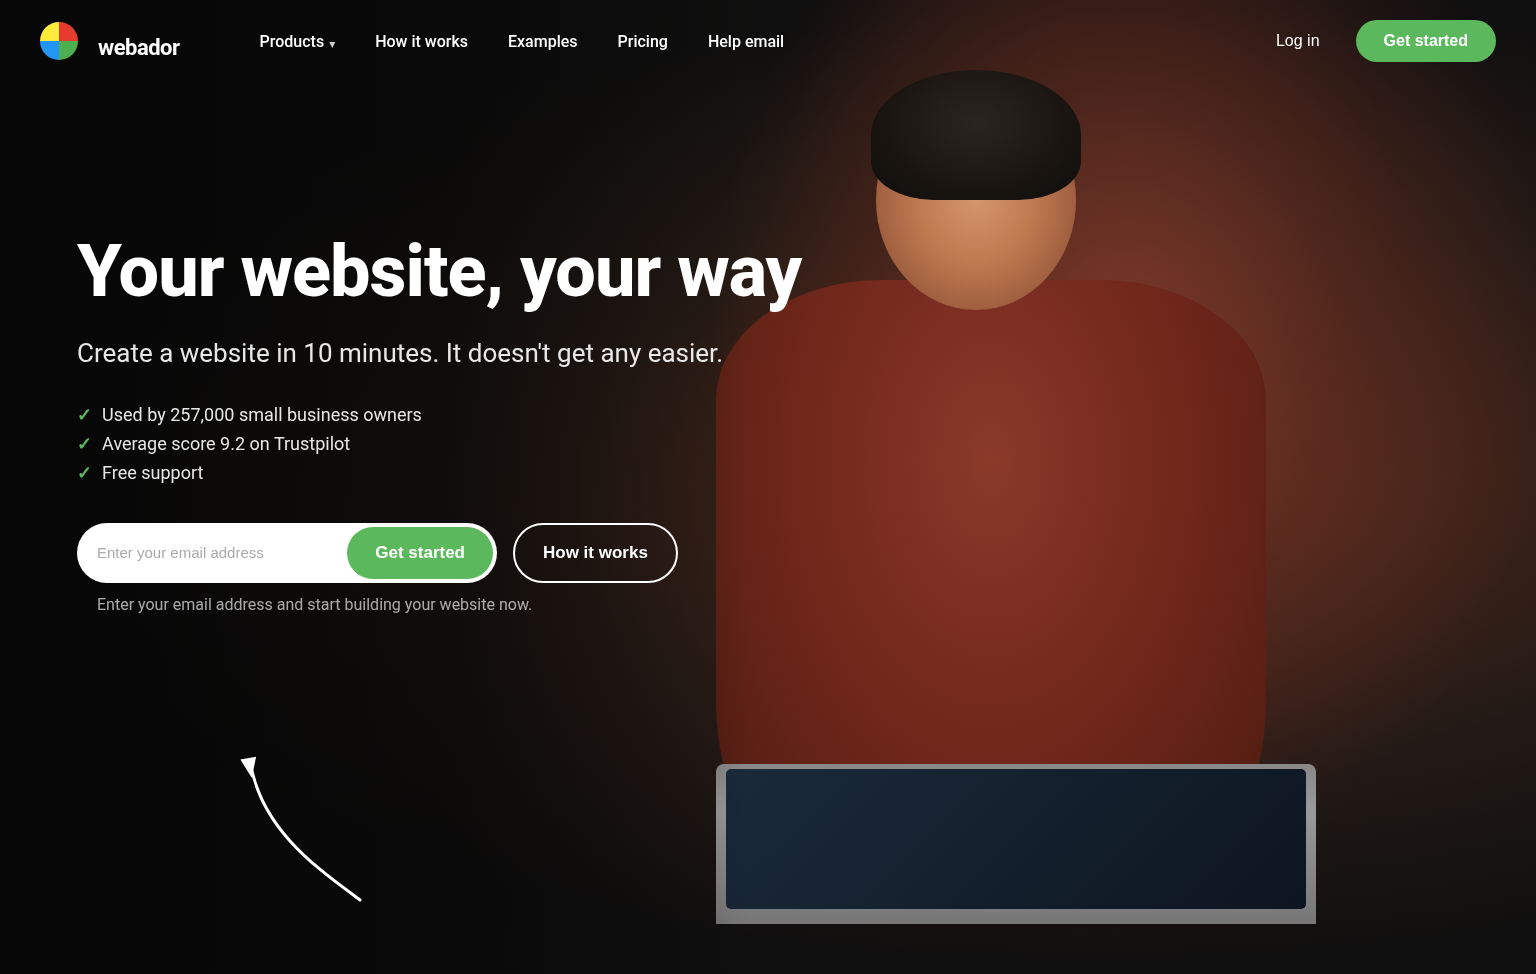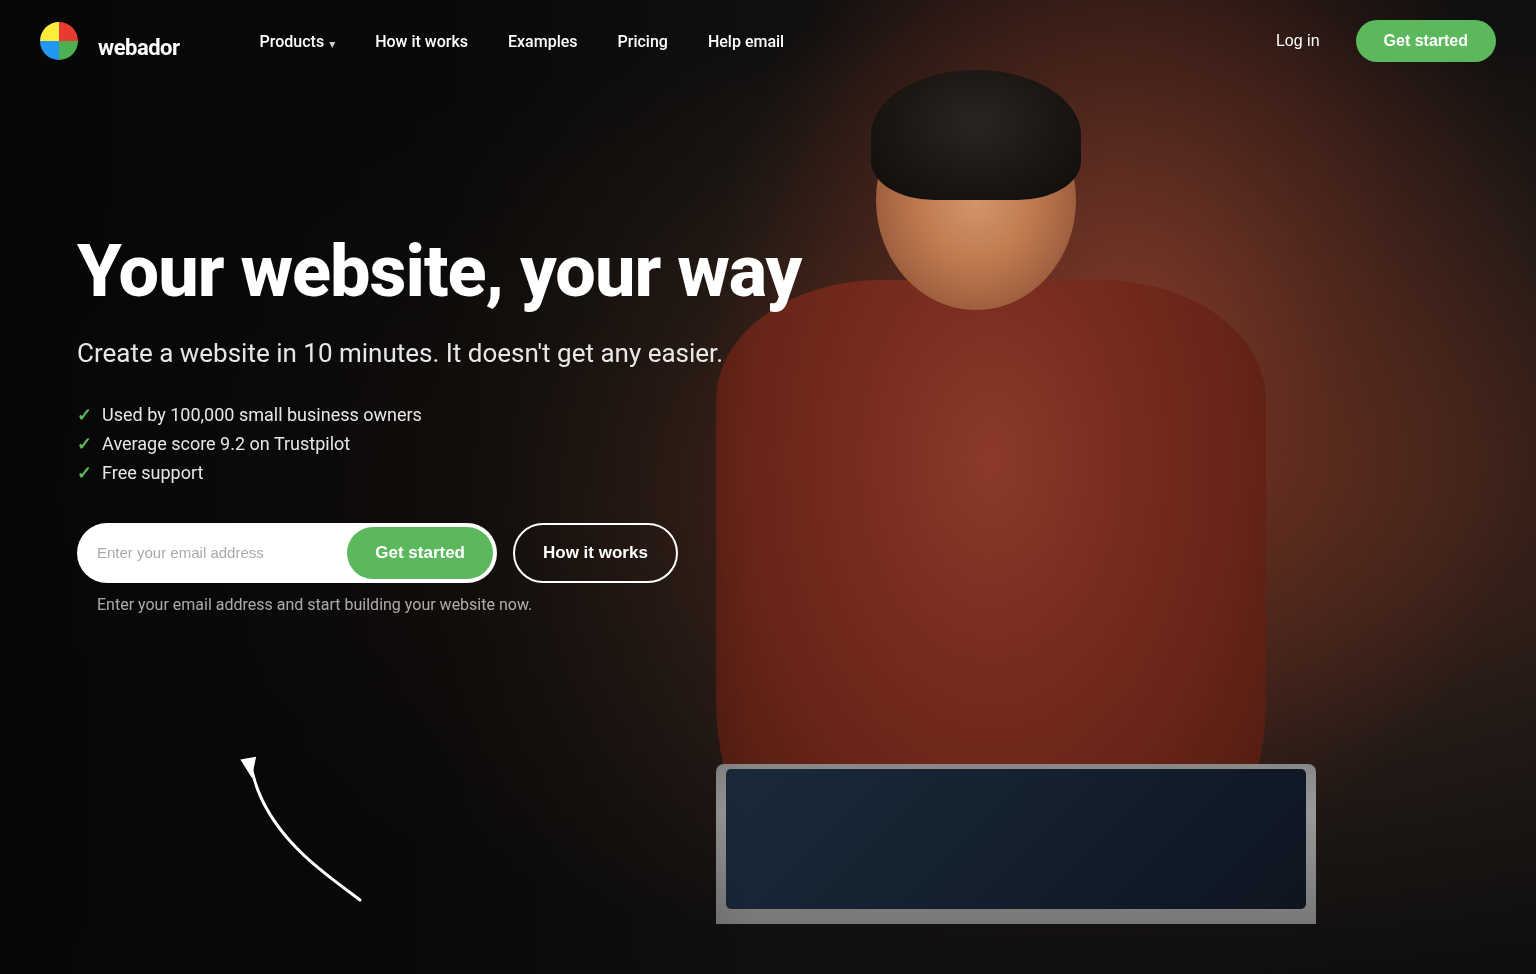--- a/index.html
+++ b/index.html
@@ -367,21 +367,21 @@
   </div>
 </nav>
 
 <div class="hero-content">
   <h1 class="hero-title">Your website, your way</h1>
   <p class="hero-subtitle">Create a website in 10 minutes. It doesn't get any easier.</p>
 
   <ul class="hero-features">
     <li>
       <span class="check-icon">✓</span>
-      <span>Used by 100,000 small business owners</span>
+      <span>Used by 257,000 small business owners</span>
     </li>
     <li>
       <span class="check-icon">✓</span>
       <span>Average score 9.2 on Trustpilot</span>
     </li>
     <li>
       <span class="check-icon">✓</span>
       <span>Free support</span>
     </li>
   </ul>

